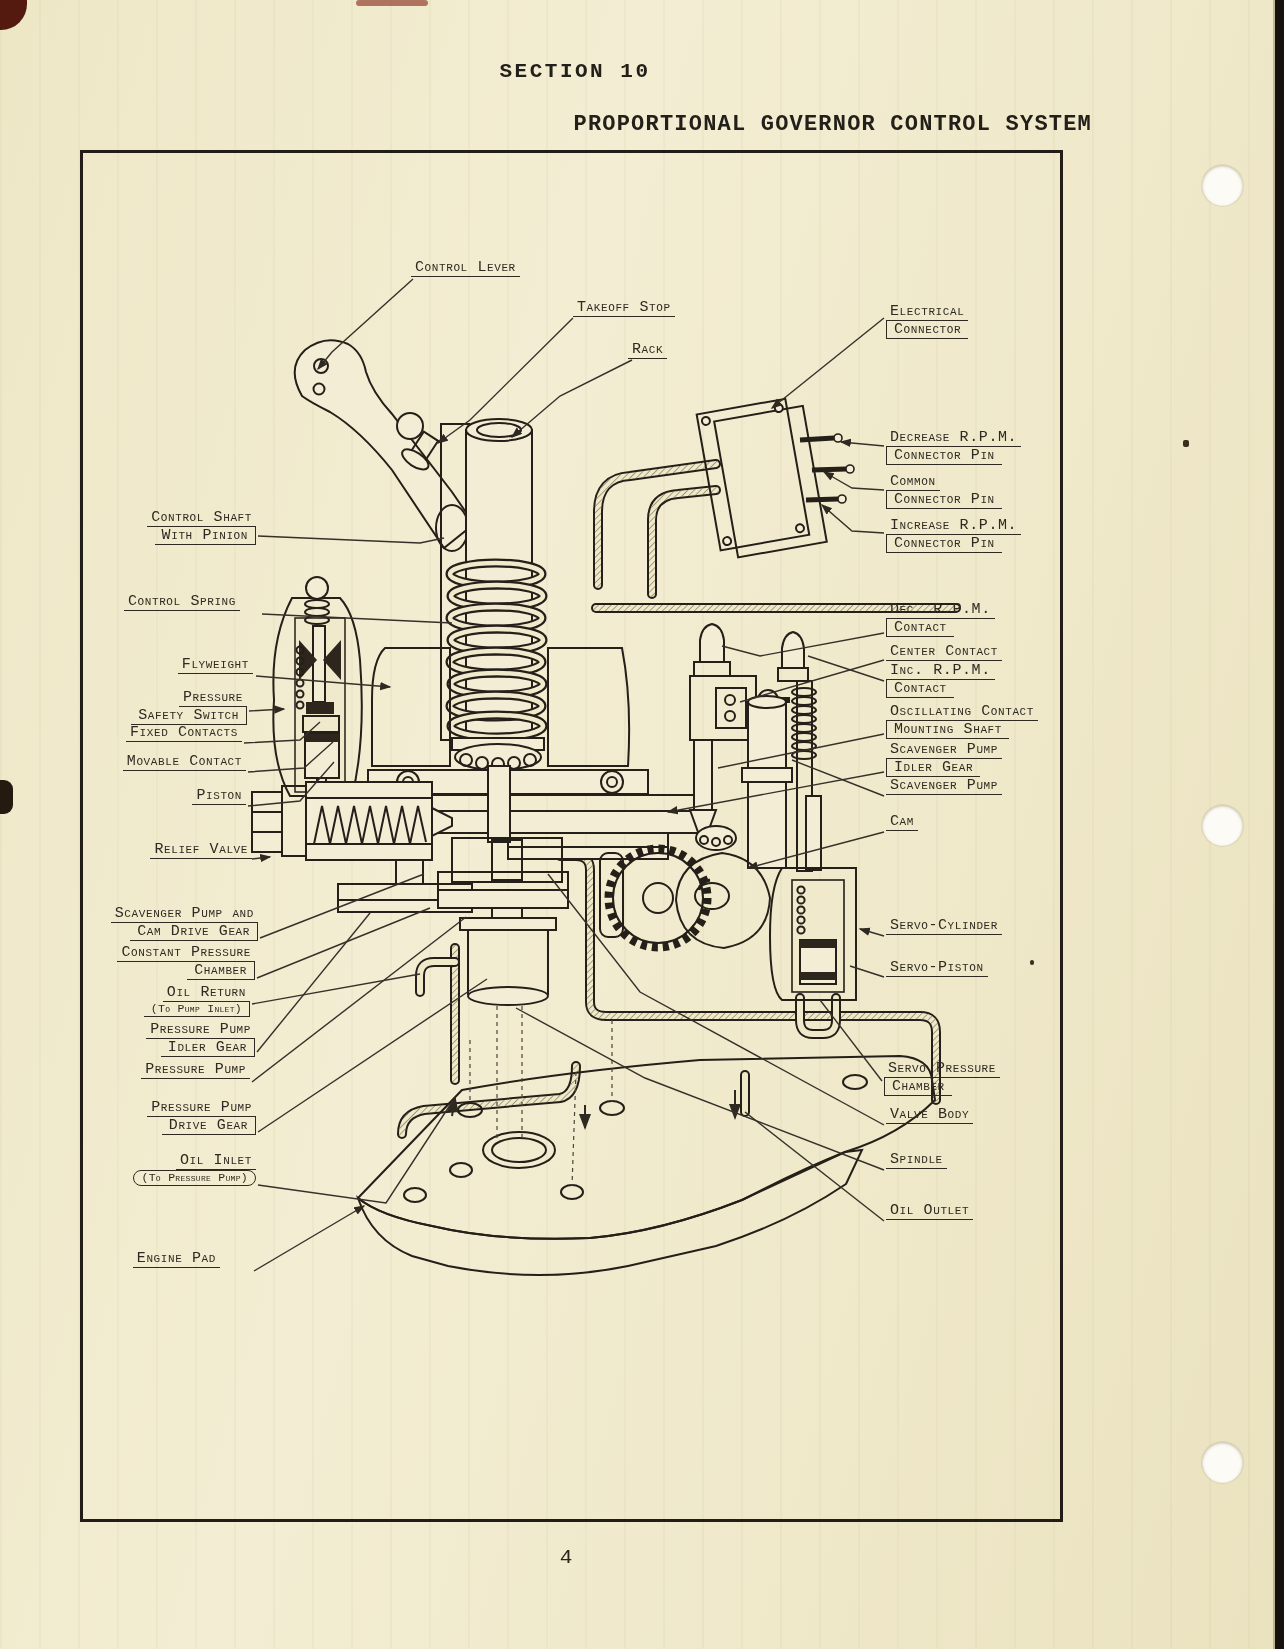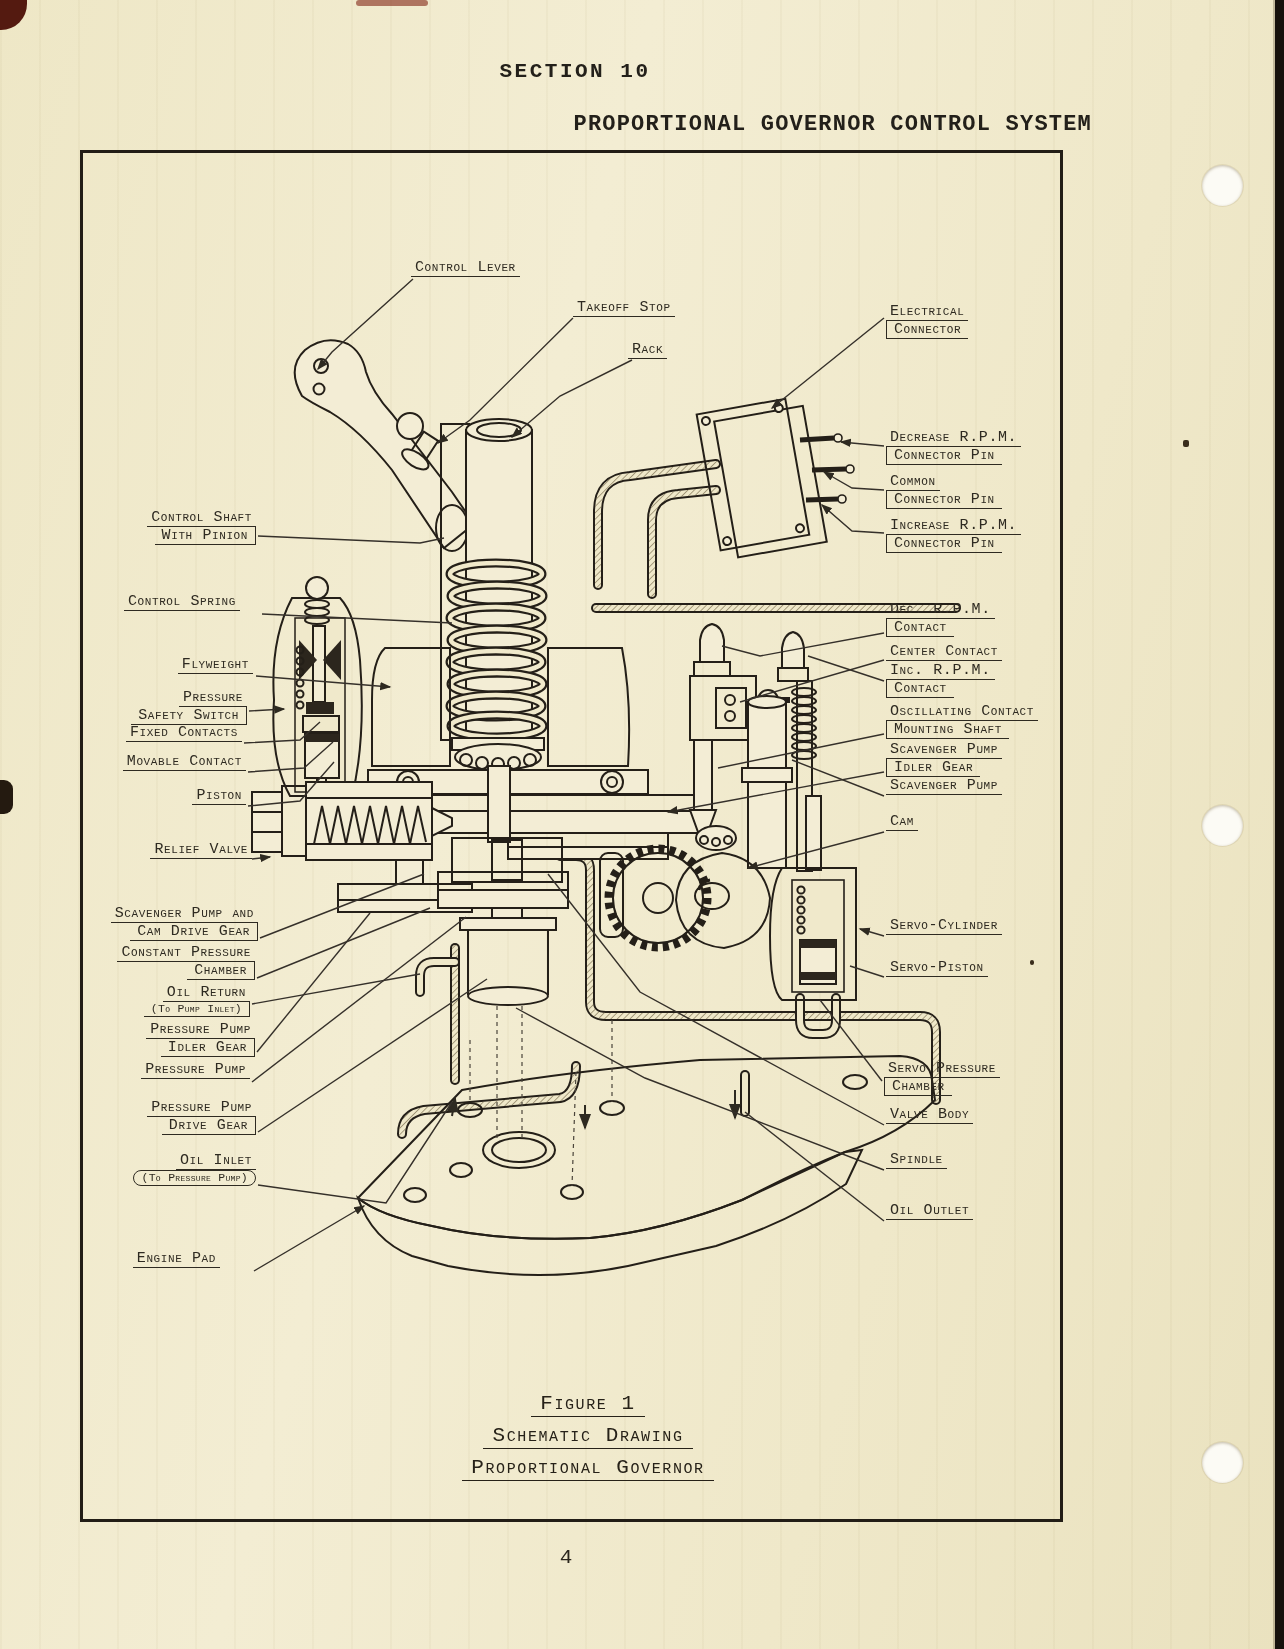--- a/index.html
+++ b/index.html
@@ -493,20 +493,15 @@
   <div class="co co-r" style="left:886px;top:917px"><span class="l1">Servo-Cylinder</span></div>
   <div class="co co-r" style="left:886px;top:959px"><span class="l1">Servo-Piston</span></div>
   <div class="co co-r two" style="left:884px;top:1060px">
       <span class="l1">Servo Pressure</span>
       <span class="l2">Chamber</span>
     </div>
   <div class="co co-r" style="left:886px;top:1106px"><span class="l1">Valve Body</span></div>
   <div class="co co-r" style="left:886px;top:1151px"><span class="l1">Spindle</span></div>
   <div class="co co-r" style="left:886px;top:1202px"><span class="l1">Oil Outlet</span></div>
 
-  <div class="caption">
-    <span>Figure 1</span><br>
-    <span>Schematic Drawing</span><br>
-    <span>Proportional Governor</span>
-  </div>
 
   <div class="pgnum">4</div>
 </div>
 
 </body></html>

